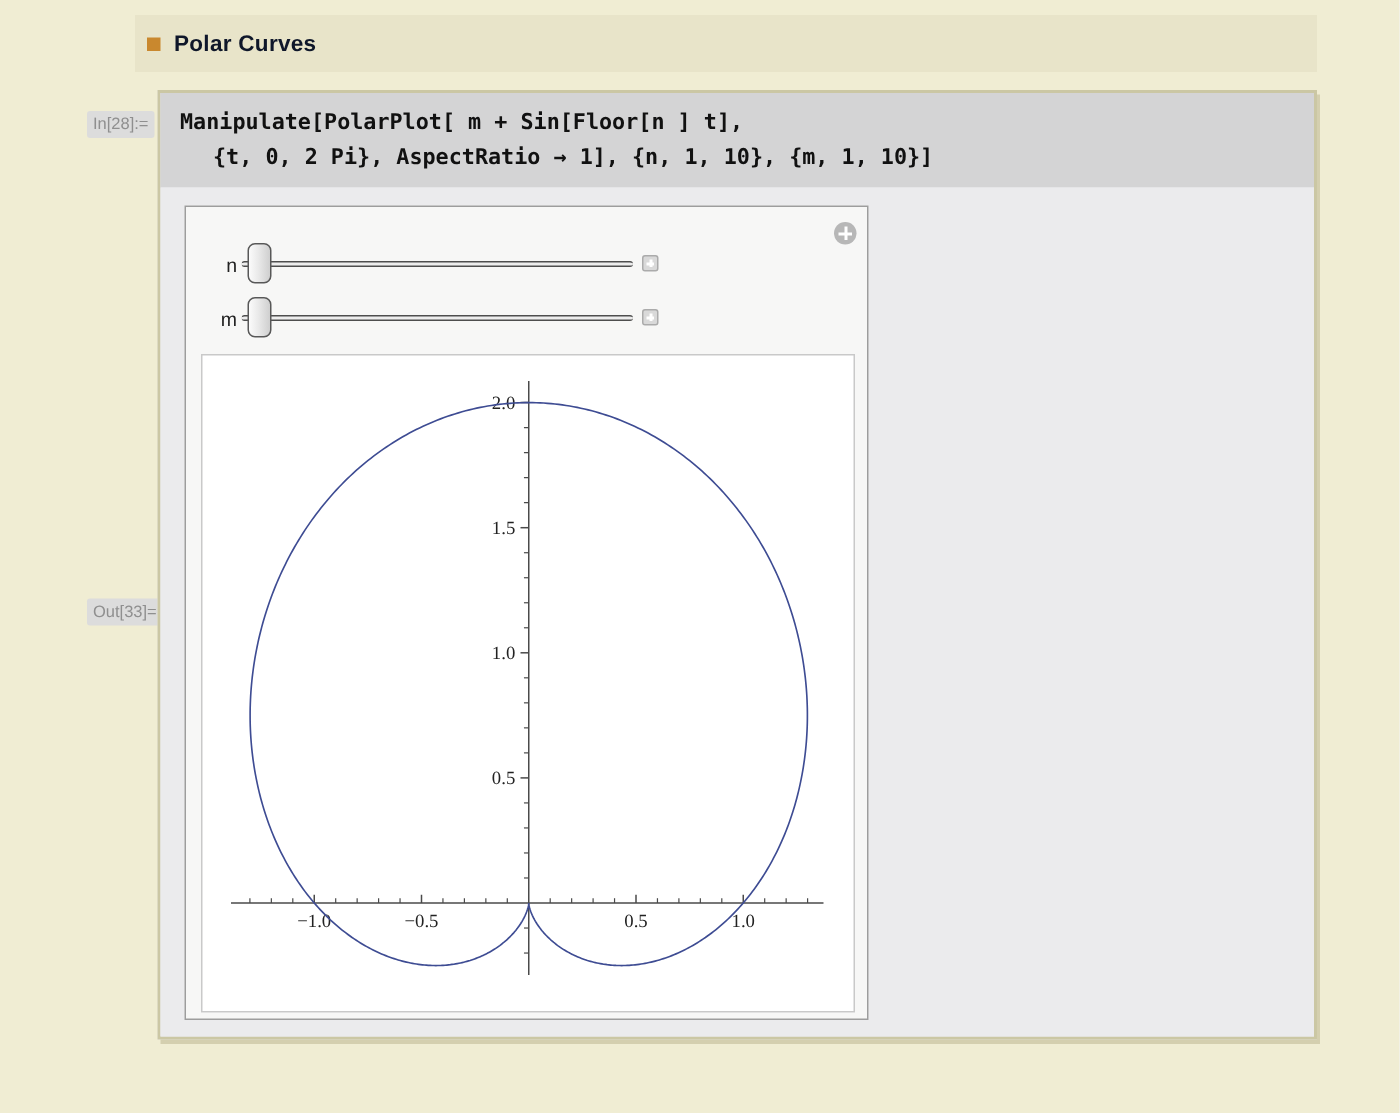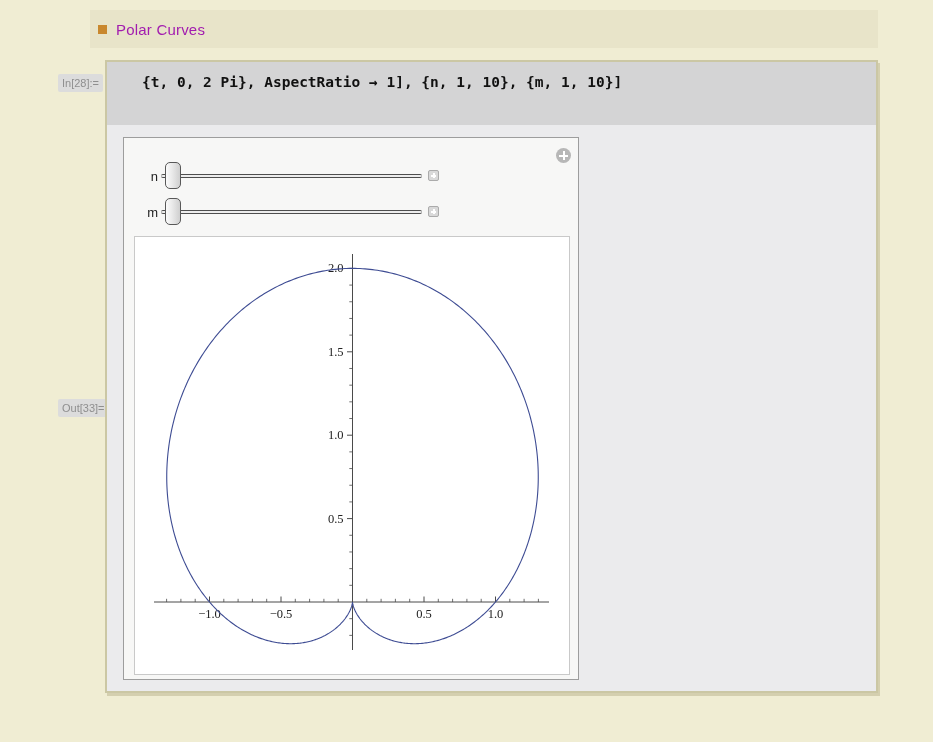--- a/index.html
+++ b/index.html
@@ -2,21 +2,21 @@
 <html><head>
 <meta charset="utf-8">
 <style>
   html,body{margin:0;padding:0;}
   body{font-family:"Liberation Sans",sans-serif;}
   .page{position:relative;width:933px;height:742px;background:#f0edd3;overflow:hidden;}
 
   
   .section-header{position:absolute;left:90px;top:10px;width:788px;height:38px;background:#e8e4c9;display:flex;align-items:center;}
   .section-bullet{width:9px;height:9px;background:#c9882e;margin-left:8px;margin-right:9px;flex:none;}
-  .section-title{font-size:15px;font-weight:normal;color:#a21caf;letter-spacing:.2px;}
+  .section-title{font-size:15px;font-weight:bold;color:#0f172a;letter-spacing:.2px;}
 
   
   .cell-group{position:absolute;left:105px;top:60px;width:769px;height:629px;border:2px solid #cbc7a4;background:#ebebed;box-shadow:2px 3px 0 rgba(160,152,110,.35);}
   .input-cell{position:absolute;left:0;top:0;right:0;height:63px;background:#d4d4d5;padding:9px 0 0 13px;box-sizing:border-box;}
   .code-line{font-family:"DejaVu Sans Mono","Liberation Mono",monospace;font-weight:bold;font-size:14.5px;line-height:23px;color:#111;white-space:pre;}
   .code-line.indent{padding-left:22px;}
   .output-cell{position:absolute;left:0;top:63px;right:0;bottom:0;background:#ebebed;}
 
   
   .cell-label{position:absolute;left:58px;font-size:11px;color:#8f8f8f;background:#dcdcdc;padding:3px 4px;border-radius:2px;text-align:right;}
@@ -52,20 +52,21 @@
   <div class="section-header">
     <span class="section-bullet"></span>
     <span class="section-title">Polar Curves</span>
   </div>
 
   <div class="cell-label in">In[28]:=</div>
   <div class="cell-label out">Out[33]=</div>
 
   <div class="cell-group">
     <div class="input-cell">
+      <div class="code-line">Manipulate[PolarPlot[ m + Sin[Floor[n ] t],</div>
       <div class="code-line indent">{t, 0, 2 Pi}, AspectRatio → 1], {n, 1, 10}, {m, 1, 10}]</div>
     </div>
     <div class="output-cell"></div>
   </div>
 
   <div class="manipulate-panel">
     <div class="corner-btn">
         <span class="plus-glyph"></span>
       </div>
 

